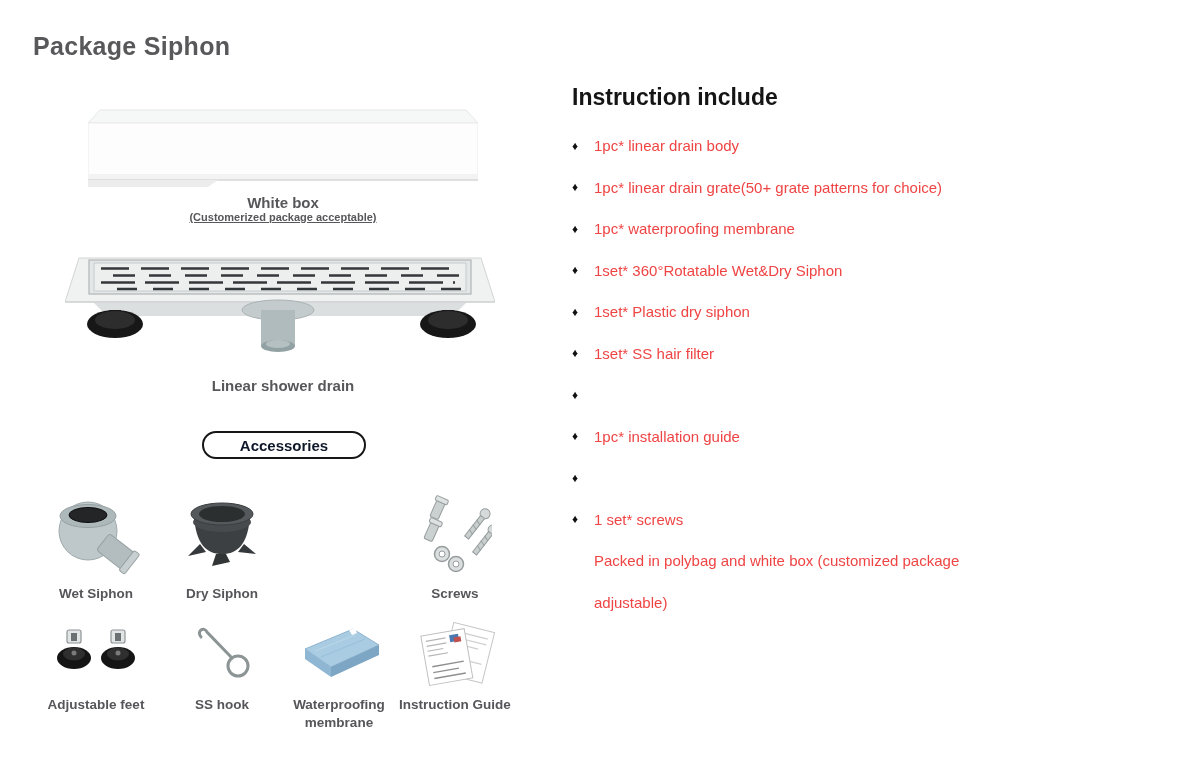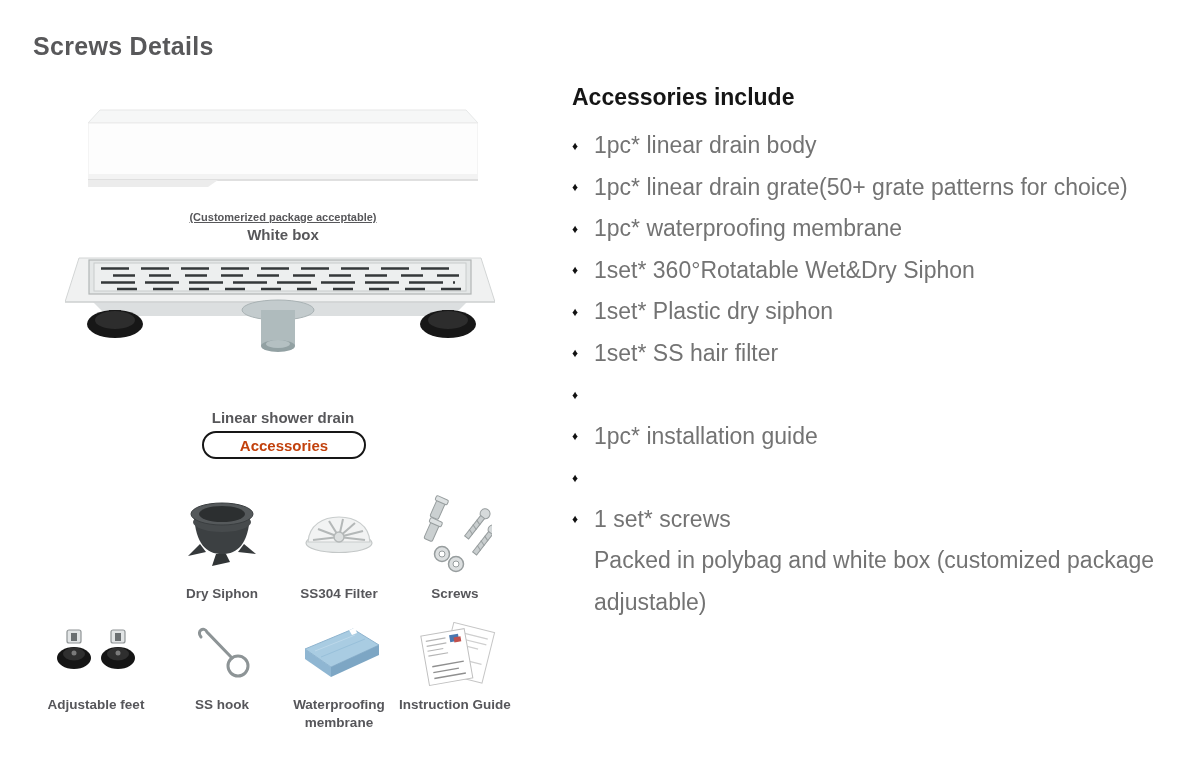--- a/index.html
+++ b/index.html
@@ -5,51 +5,51 @@
   html,body{margin:0;padding:0;background:#fff;}
   #stage{position:relative;width:1200px;height:774px;background:#ffffff;overflow:hidden;
          font-family:"Liberation Sans","DejaVu Sans",sans-serif;}
 
   .page-title{position:absolute;left:33px;top:32px;font-size:25px;font-weight:bold;
               color:#58585a;letter-spacing:.3px;}
 
   
   .whitebox-wrap{position:absolute;left:88px;top:108px;width:390px;height:80px;}
   .cap-main{position:absolute;left:88px;width:390px;text-align:center;
-            font-size:15px;font-weight:bold;color:#57575a;margin-top:32px;}
+            font-size:15px;font-weight:bold;color:#57575a;}
   .cap-sub{position:absolute;left:88px;width:390px;text-align:center;
            font-size:11px;font-weight:bold;color:#57575a;text-decoration:underline;}
   .drain-wrap{position:absolute;left:65px;top:256px;width:430px;height:108px;}
 
   .pill{position:absolute;left:202px;top:431px;width:160px;height:24px;
         border:2px solid #161616;border-radius:14px;background:#fff;
         display:flex;align-items:center;justify-content:center;
-        font-size:15px;font-weight:600;color:#c2410c;cursor:pointer;}
+        font-size:15px;font-weight:600;color:#0f172a;cursor:pointer;}
 
   .cell{position:absolute;width:120px;display:flex;flex-direction:column;align-items:center;}
   .cell .ic{display:flex;align-items:center;justify-content:center;}
   .row1 .ic{height:96px;}
   .row2 .ic{height:78px;}
   .cell .lbl{font-size:13.5px;font-weight:bold;color:#56565a;text-align:center;
              line-height:1.35;margin-top:2px;}
 
   
   .acc-head{position:absolute;left:572px;top:84px;font-size:23px;font-weight:bold;color:#151515;}
   .acc-list{position:absolute;left:572px;top:125px;width:600px;}
   .li{height:41.5px;display:flex;align-items:center;}
   .li .bullet{font-size:12px;color:#111;width:13px;flex:0 0 13px;margin-right:9px;line-height:1;}
-  .li .txt{font-size:23px;color:#737373;}
+  .li .txt{font-size:15px;color:#ef4444;}
   .li.note .txt{padding-left:22px;}
 </style>
 </head>
 <body>
 
 <div id="stage">
 
-  <div class="page-title">Screws Details</div>
+  <div class="page-title">Package Siphon</div>
 
   <div class="whitebox-wrap">
     <svg width="390" height="80" viewBox="0 0 390 80">
       <polygon points="12,2 378,2 390,15 0,15" fill="#f6f7f7" stroke="#e6e7e7" stroke-width="1"></polygon>
       <rect x="0" y="15" width="390" height="57" fill="#fdfdfd" stroke="#ebebeb" stroke-width="1"></rect>
       <rect x="0" y="66" width="390" height="6" fill="#f3f3f3"></rect>
       <line x1="0" y1="72" x2="390" y2="72" stroke="#d8d9d9" stroke-width="1.5"></line>
       <polygon points="0,72 130,72 120,79 0,79" fill="#ececec"></polygon>
     </svg>
   </div>
@@ -85,55 +85,50 @@
       <ellipse cx="213" cy="90" rx="17" ry="6" fill="#92a1a3"></ellipse>
       <ellipse cx="213" cy="88" rx="12" ry="4" fill="#b4c0c2"></ellipse>
     </svg>
   </div>
   <div class="cap-main" style="top:377px">Linear shower drain</div>
 
   <div class="pill">
     <span>Accessories</span>
   </div>
 
+  <div class="cell row1" style="left:36px;top:487px">
+    <div class="ic">
+      <svg width="88" height="92" viewBox="0 0 88 92">
+        <circle cx="36" cy="42" r="29" fill="#bec8ca" stroke="#9fa9ab" stroke-width="1"></circle>
+        <ellipse cx="36" cy="27" rx="28" ry="11.5" fill="#adb8ba" stroke="#96a0a2" stroke-width="1"></ellipse>
+        <ellipse cx="36" cy="26" rx="19" ry="7.5" fill="#232526" stroke="#0d0d0d" stroke-width="1"></ellipse>
+        <g transform="rotate(38 56 56)">
+          <rect x="50" y="46" width="36" height="21" rx="3" fill="#b3bdbf" stroke="#97a1a3" stroke-width="1"></rect>
+          <rect x="80" y="44" width="7" height="25" rx="2" fill="#c7cfd1" stroke="#97a1a3" stroke-width="1"></rect>
+        </g>
+      </svg>
+    </div>
+    <div class="lbl">Wet Siphon</div>
+  </div>
 
   <div class="cell row1" style="left:162px;top:487px">
     <div class="ic">
       <svg width="80" height="86" viewBox="0 0 80 86">
         <path d="M12 24 C14 52 24 62 40 62 C56 62 66 52 68 24 Z" fill="#3c4042"></path>
         <polygon points="18,52 6,64 24,60" fill="#35393b"></polygon>
         <polygon points="62,52 74,62 56,60" fill="#35393b"></polygon>
         <polygon points="34,62 30,74 48,70 44,62" fill="#313536"></polygon>
         <ellipse cx="40" cy="30" rx="29" ry="10" fill="#474b4d"></ellipse>
         <ellipse cx="40" cy="22" rx="31" ry="11" fill="#55595b" stroke="#3a3e40" stroke-width="1"></ellipse>
         <ellipse cx="40" cy="22" rx="23" ry="8" fill="#2c2f30"></ellipse>
       </svg>
     </div>
     <div class="lbl">Dry Siphon</div>
   </div>
 
-  <div class="cell row1" style="left:279px;top:487px">
-    <div class="ic">
-      <svg width="76" height="56" viewBox="0 0 76 56">
-        <ellipse cx="38" cy="36" rx="33" ry="9.5" fill="#e7eaea" stroke="#c3c7c7" stroke-width="1.2"></ellipse>
-        <path d="M7 35 C8 18 22 10 38 10 C54 10 68 18 69 35 Z" fill="#f2f3f3" stroke="#c9cdcd" stroke-width="1.2"></path>
-        <g stroke="#b4b8b8" stroke-width="2" fill="none">
-          <line x1="38" y1="30" x2="12" y2="33"></line>
-          <line x1="38" y1="30" x2="17" y2="22"></line>
-          <line x1="38" y1="30" x2="28" y2="14"></line>
-          <line x1="38" y1="30" x2="42" y2="12"></line>
-          <line x1="38" y1="30" x2="54" y2="16"></line>
-          <line x1="38" y1="30" x2="62" y2="24"></line>
-          <line x1="38" y1="30" x2="64" y2="33"></line>
-        </g>
-        <circle cx="38" cy="30" r="5" fill="#dde0e0" stroke="#b4b8b8" stroke-width="1.5"></circle>
-      </svg>
-    </div>
-    <div class="lbl">SS304 Filter</div>
-  </div>
 
   <div class="cell row2" style="left:36px;top:616px">
     <div class="ic">
       <svg width="84" height="62" viewBox="0 0 84 62">
         <g>
           <rect x="13" y="6" width="14" height="13" rx="2" fill="#e2e5e6" stroke="#8f9496" stroke-width="1.2"></rect>
           <rect x="17" y="9" width="6" height="8" fill="#6b7072"></rect>
           <ellipse cx="20" cy="34" rx="17" ry="11" fill="#151515"></ellipse>
           <ellipse cx="20" cy="30" rx="11" ry="6.5" fill="#2f2f2f"></ellipse>
           <circle cx="20" cy="29" r="2.5" fill="#7a7a7a"></circle>
@@ -238,21 +233,21 @@
             <line x1="18" y1="42" x2="50" y2="42"></line>
               <line x1="18" y1="48" x2="44" y2="48"></line>
             <line x1="18" y1="54" x2="50" y2="54"></line>
           </g>
         </g>
       </svg>
     </div>
     <div class="lbl">Instruction Guide</div>
   </div>
 
-  <div class="acc-head">Accessories include</div>
+  <div class="acc-head">Instruction include</div>
 
   <div class="acc-list">
     <div class="li">
       <span class="bullet">♦</span>
       <span class="txt">1pc* linear drain body</span>
     </div>
     <div class="li">
       <span class="bullet">♦</span>
       <span class="txt">1pc* linear drain grate(50+ grate patterns for choice)</span>
     </div>

